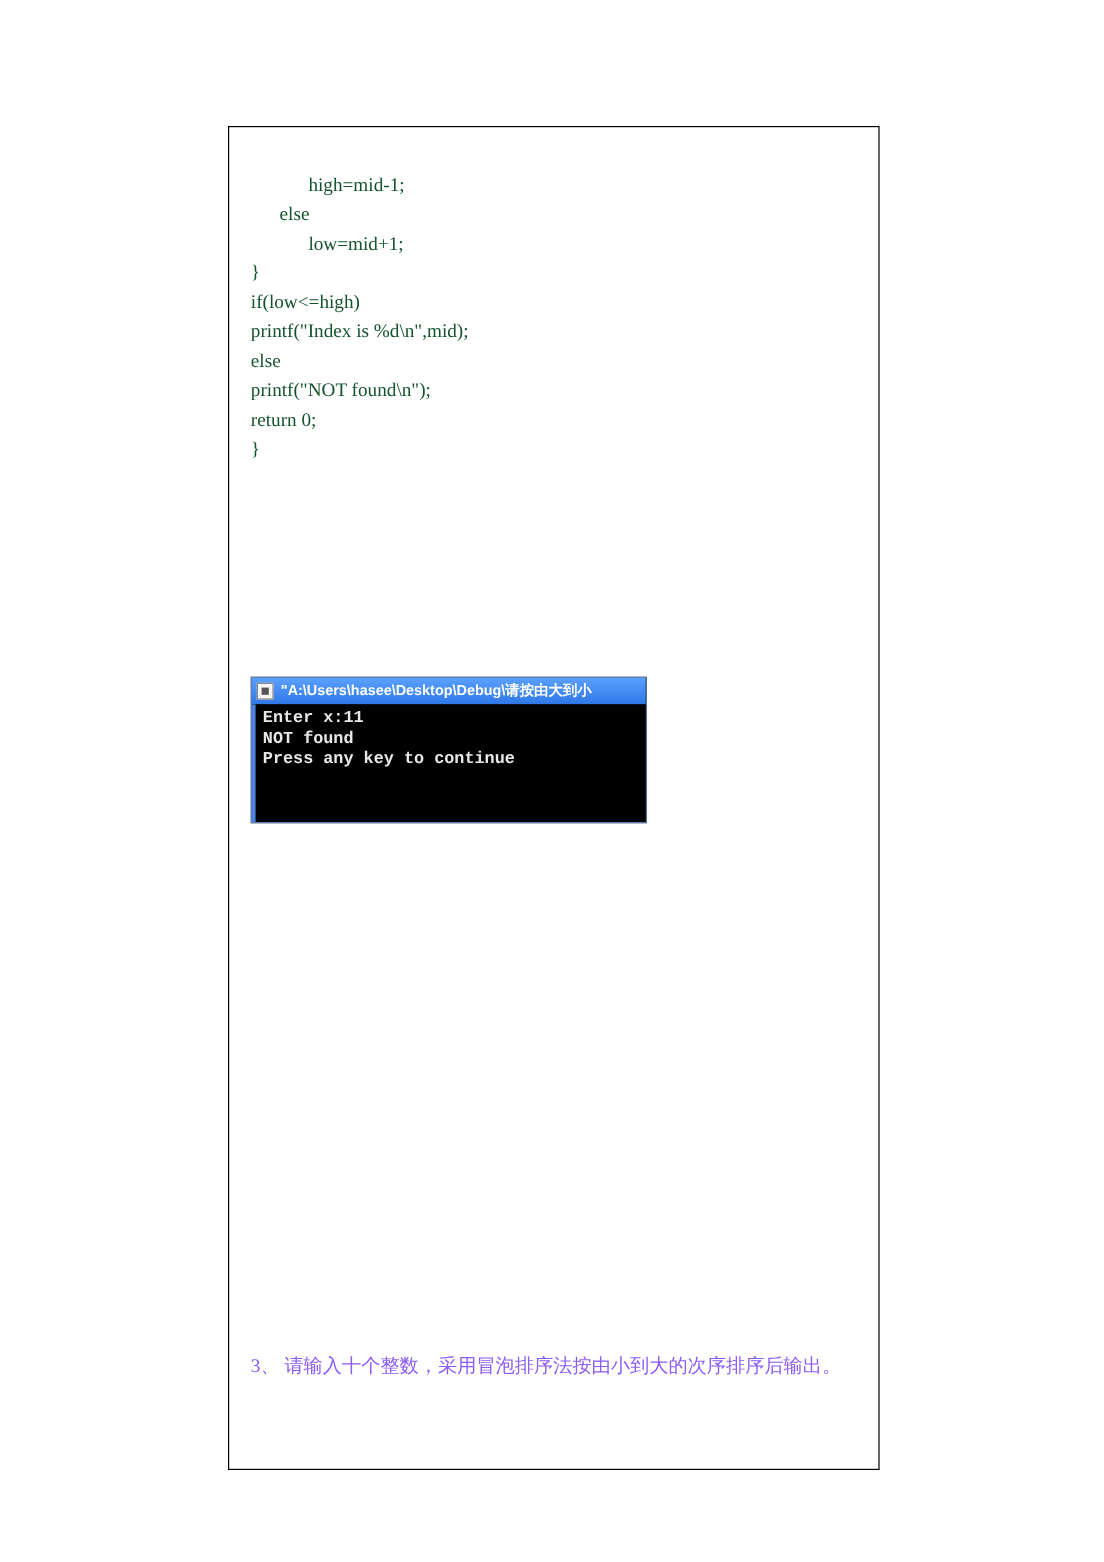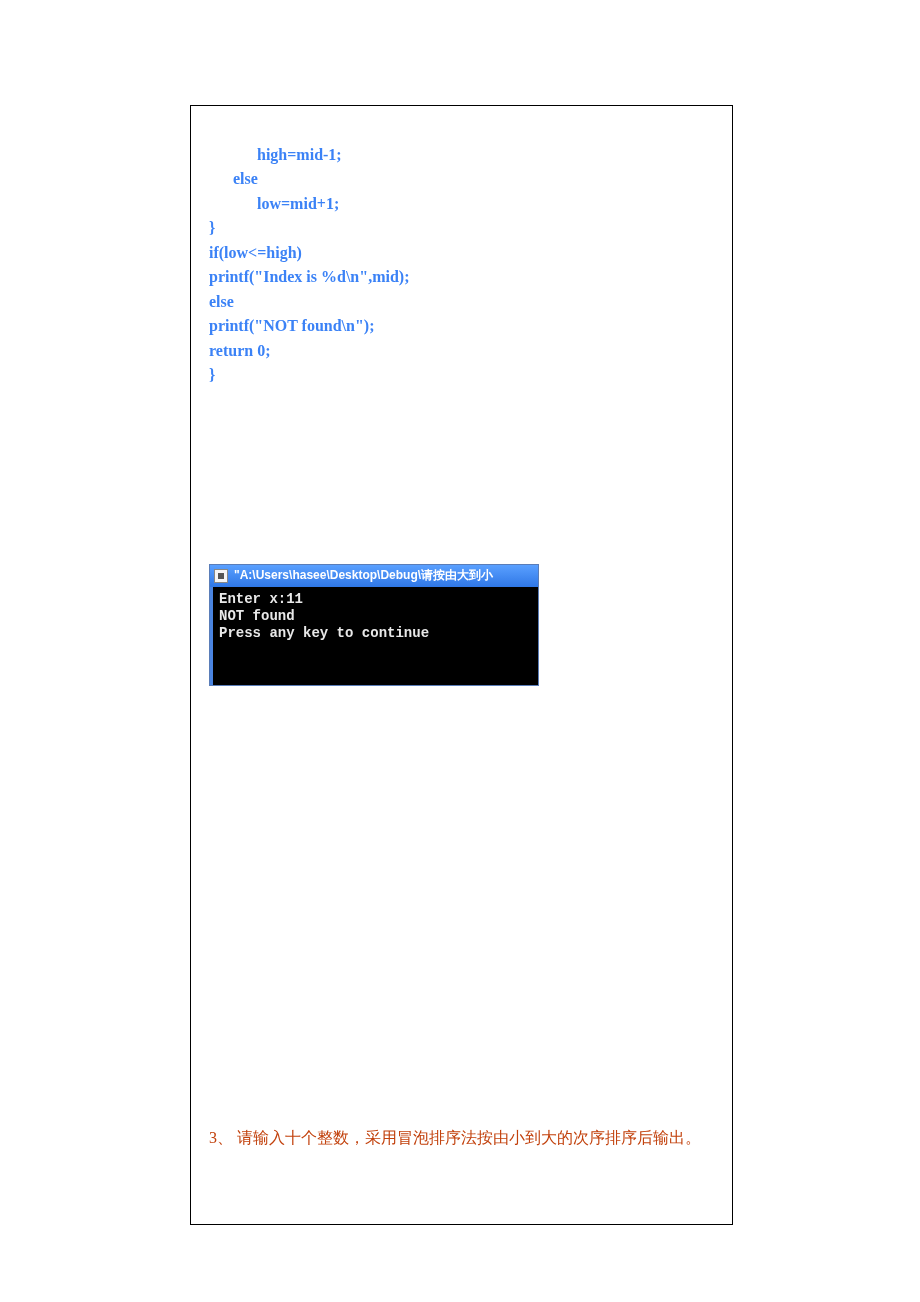--- a/index.html
+++ b/index.html
@@ -22,23 +22,22 @@
     width:543px;
     height:1120px;
     border:1px solid #000;
     box-sizing:border-box;
     padding:12px 18px 18px 18px;
   }
   .code{
     font-family:"Times New Roman", Times, serif;
     font-size:16px;
     line-height:24.5px;
-    color:#3b82f6;
+    color:#14532d;
     white-space:pre;
-    font-weight:bold;
   }
   .console-wrap{
     margin-top:176px;
     width:330px;
     border:1px solid #5a7db8;
     background:#000;
     box-sizing:border-box;
   }
   .console-titlebar{
     height:22px;
@@ -86,21 +85,21 @@
     background:#000;
     border-left:3px solid #4a84e0;
     box-sizing:border-box;
   }
   .question{
     position:absolute;
     left:18px;
     bottom:75px;
     font-family:"SimSun","宋体","Times New Roman",serif;
     font-size:16px;
-    color:#c2410c;
+    color:#8b5cf6;
   }
 </style>
 </head>
 <body>
 
 <div class="page">
   <div class="sheet">
 
     <div class="code">
 <span>            high=mid-1;</span>

